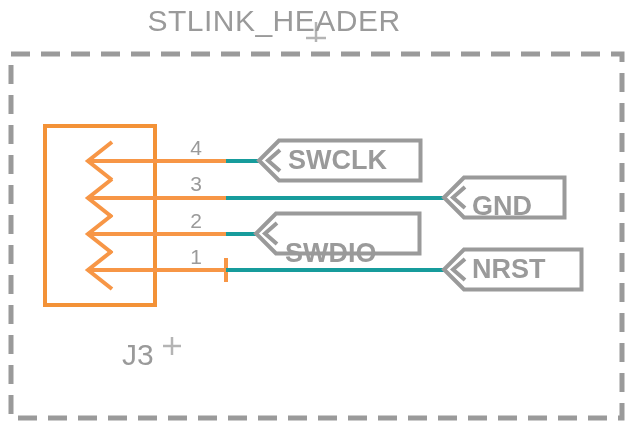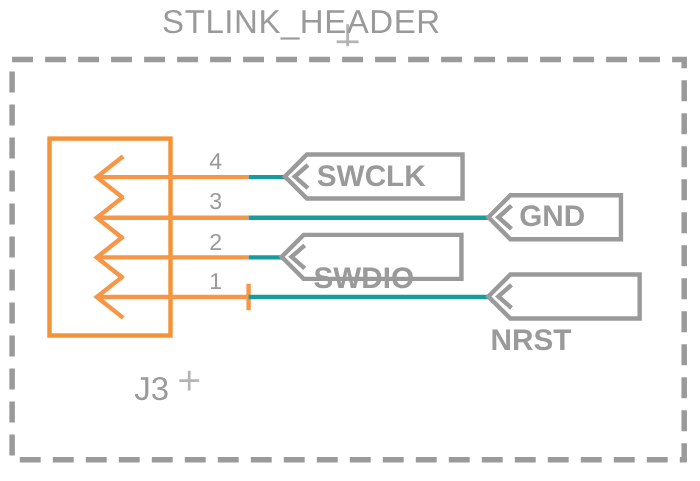--- a/index.html
+++ b/index.html
@@ -115,15 +115,15 @@
 <div class="txt" id="title-text">STLINK_HEADER</div>
 
 <div class="txt" id="designator-text">J3</div>
 
 <div class="pin-num" style="left:181px; top:136px;">4</div>
 <div class="pin-num" style="left:181px; top:172px;">3</div>
 <div class="pin-num" style="left:181px; top:209px;">2</div>
 <div class="pin-num" style="left:181px; top:245px;">1</div>
 
 <div class="net-text" style="left:288px; top:145px;">SWCLK</div>
-<div class="net-text" style="left:472px; top:181px;">GND</div>
+<div class="net-text" style="left:472px; top:191px;">GND</div>
 <div class="net-text" style="left:285px; top:218px;margin-top:20px;">SWDIO</div>
-<div class="net-text" style="left:446px; top:254px;margin-top:40px;">NRST</div>
+<div class="net-text" style="left:472px; top:254px;">NRST</div>
 
 </body></html>

